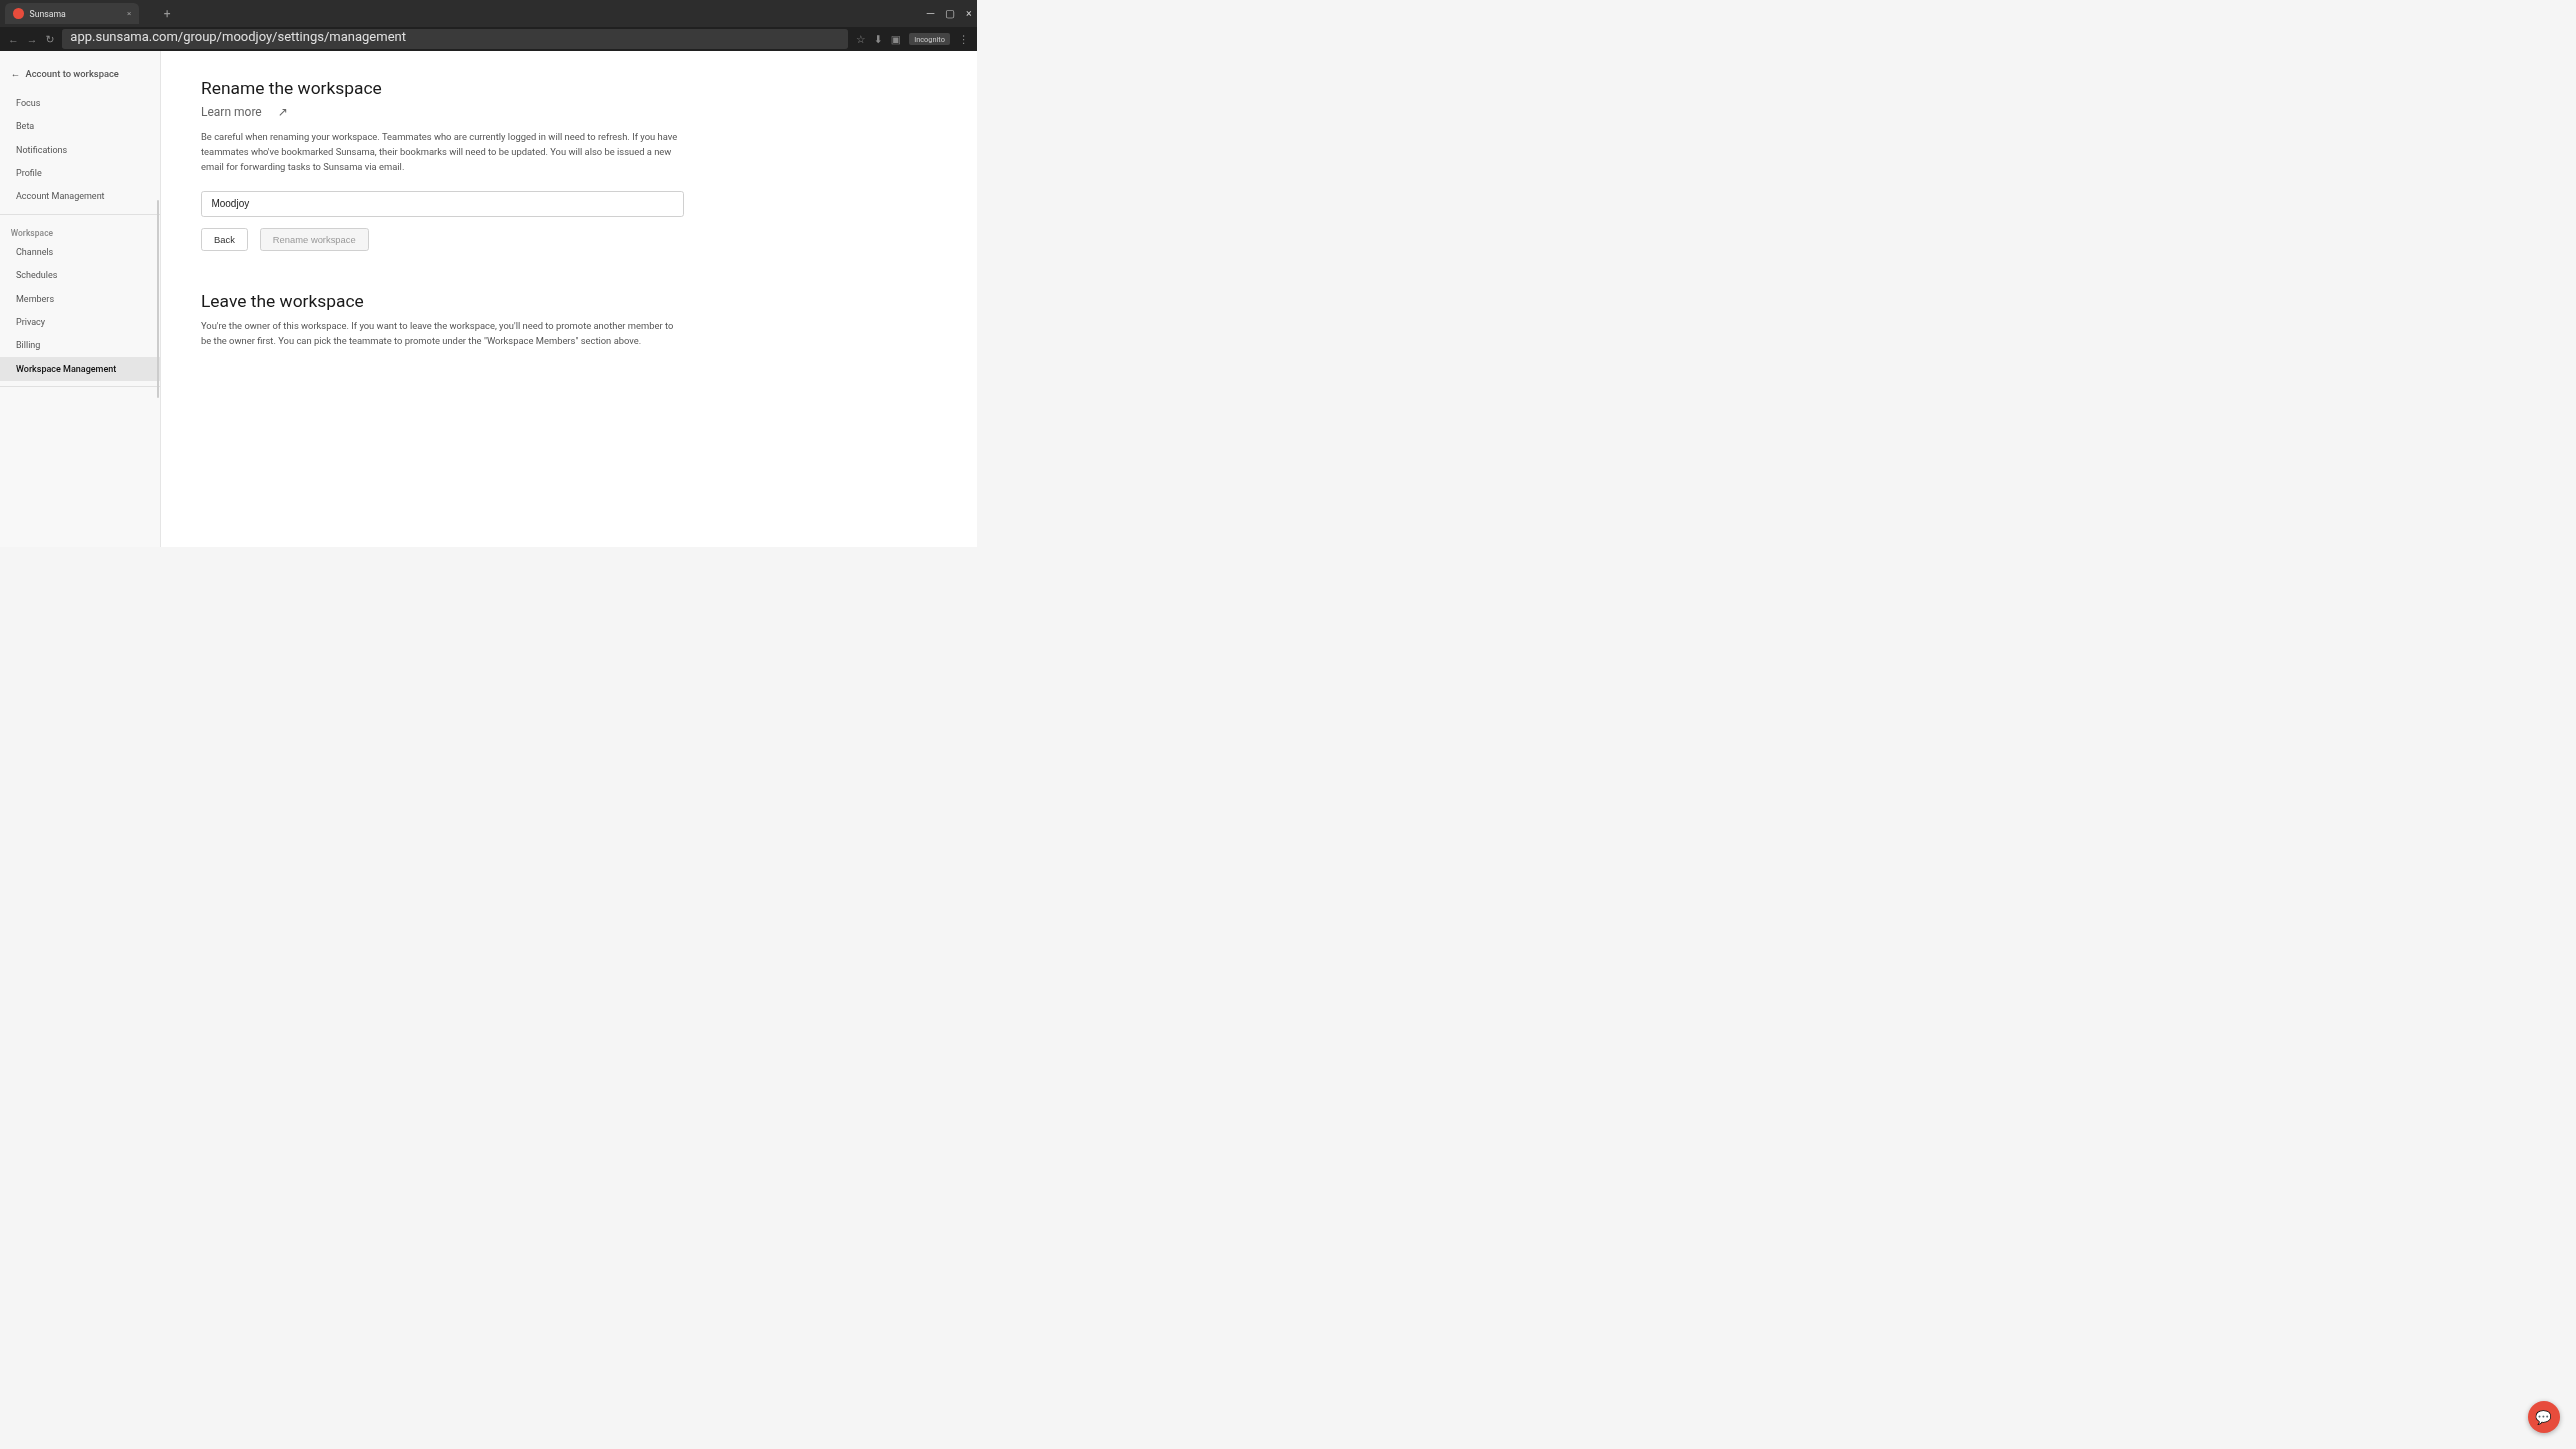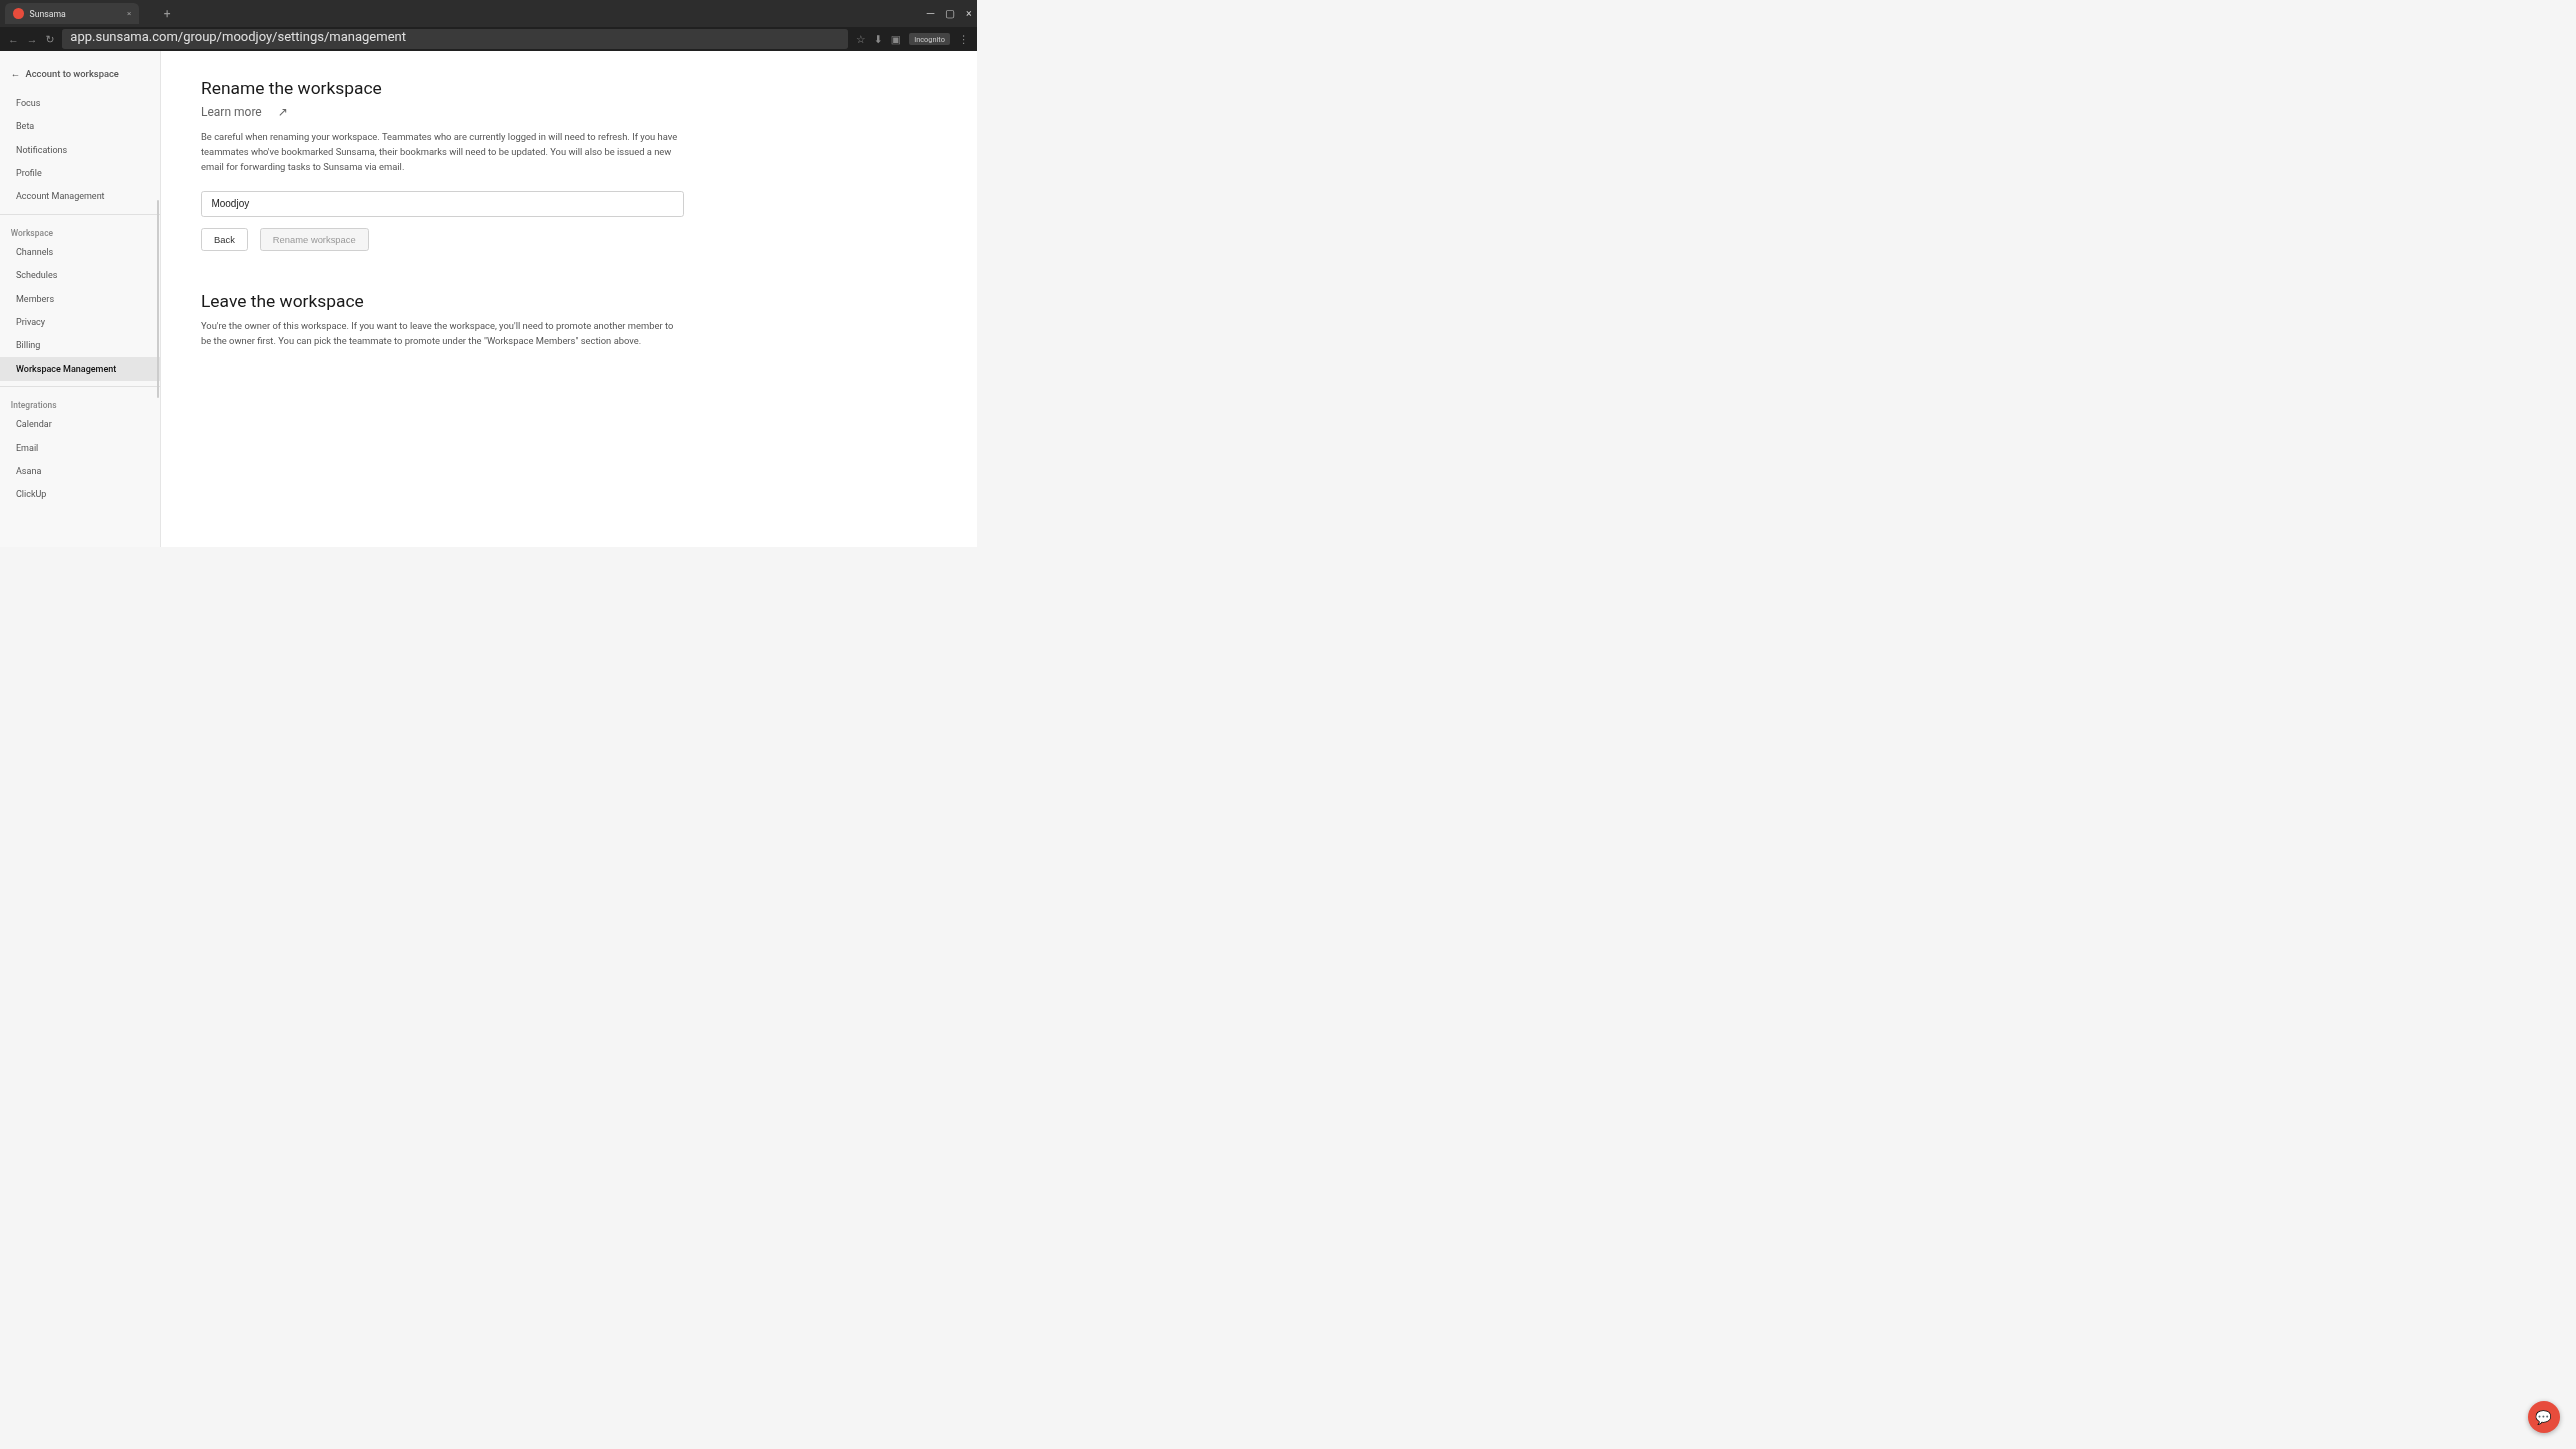--- a/index.html
+++ b/index.html
@@ -368,35 +368,20 @@
       <div class="sidebar-item">
         <span>Billing</span>
       </div>
       <div class="sidebar-item active">
         <span>Workspace Management</span>
       </div>
     </div>
 
     <div class="sidebar-divider"></div>
 
-    <div class="sidebar-section">
-      <div class="sidebar-group-label">Integrations</div>
-      <div class="sidebar-item">
-        <span>Calendar</span>
-      </div>
-      <div class="sidebar-item">
-        <span>Email</span>
-      </div>
-      <div class="sidebar-item">
-        <span>Asana</span>
-      </div>
-      <div class="sidebar-item">
-        <span>ClickUp</span>
-      </div>
-    </div>
 
     <div class="sidebar-scroll-indicator"></div>
   </div>
 
   <div class="main-content">
 
     <div class="section">
       <h2 class="section-title">Rename the workspace</h2>
       
       <a class="learn-more">

